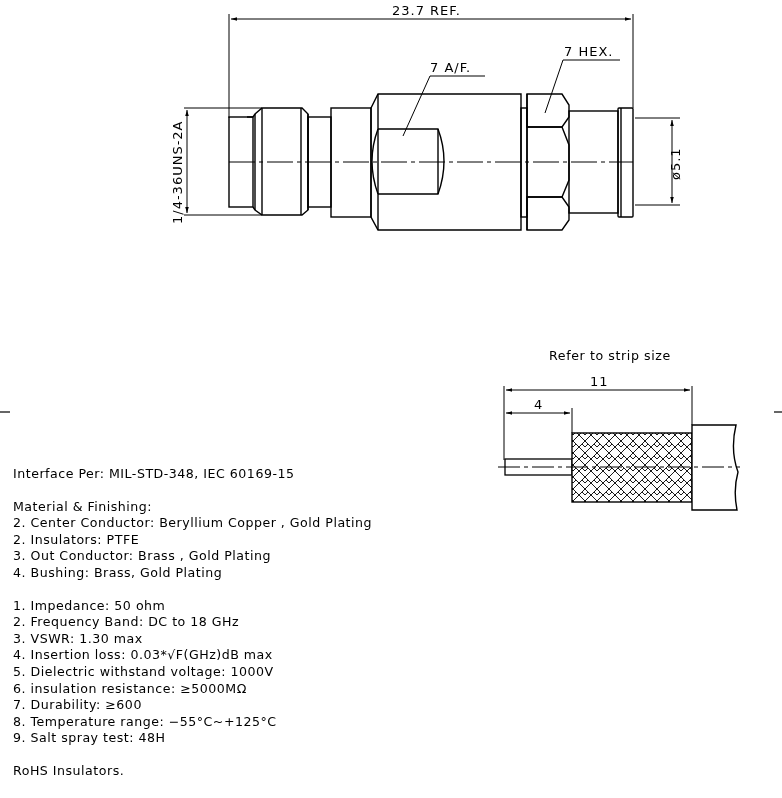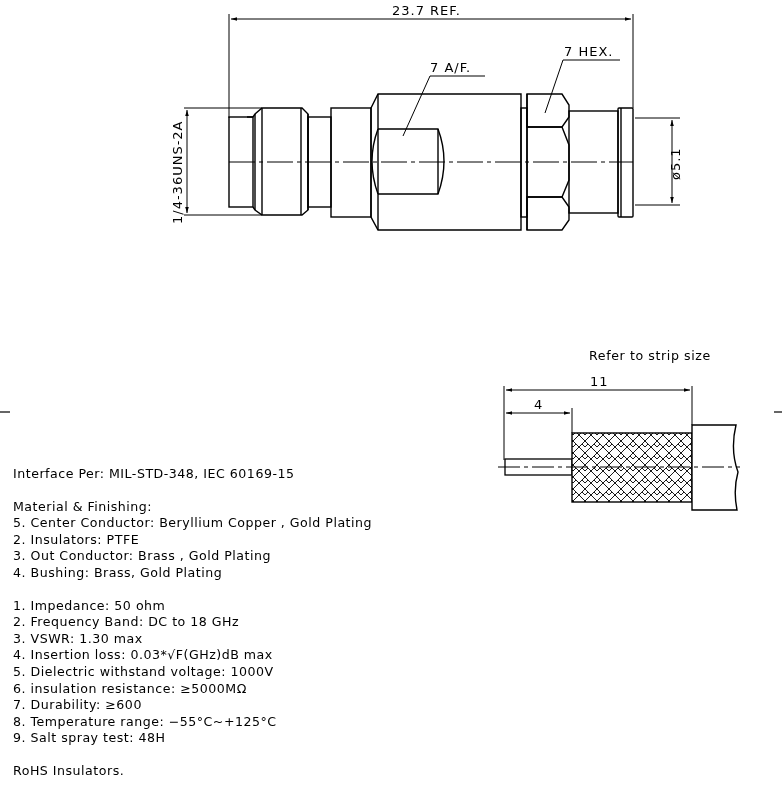--- a/index.html
+++ b/index.html
@@ -1,21 +1,21 @@
 <!DOCTYPE html>
 <html><head>
 <meta charset="utf-8">
 <style>
   html, body { margin:0; padding:0; background:#ffffff; }
   body { width:782px; height:798px; position:relative; overflow:hidden; font-family:"DejaVu Sans", sans-serif; color:#000; }
   svg.drawing { position:absolute; left:0; top:0; }
   .notes { position:absolute; left:13px; top:466px; font-size:12.6px; line-height:16.6px; letter-spacing:0.5px; font-family:"DejaVu Sans", sans-serif; }
   .notes .gap { height:16px; }
   .notes div { white-space:pre; }
-  .strip-title { position:absolute; left:549px; top:348px; font-size:12.6px; letter-spacing:0.6px; white-space:pre;margin-left:40px; }
+  .strip-title { position:absolute; left:549px; top:348px; font-size:12.6px; letter-spacing:0.6px; white-space:pre; }
   .svgtxt { font-family:"DejaVu Sans", sans-serif; font-size:13px; letter-spacing:1px; }
 </style>
 </head>
 <body>
 
 <svg class="drawing" width="782" height="798" viewBox="0 0 782 798" xmlns="http://www.w3.org/2000/svg">
   <defs>
     <marker id="arr" viewBox="0 0 10 10" refX="10" refY="5" markerWidth="9" markerHeight="6" orient="auto-start-reverse">
       <path d="M0,2 L10,5 L0,8 z" fill="#000"></path>
     </marker>
@@ -117,21 +117,21 @@
   <text class="svgtxt" x="590" y="386">11</text>
   <text class="svgtxt" x="534" y="409">4</text>
 </svg>
 
 <div class="strip-title">Refer to strip size</div>
 
 <div class="notes">
   <div>Interface Per: MIL-STD-348, IEC 60169-15</div>
   <div class="gap"></div>
   <div>Material &amp; Finishing:</div>
-  <div>5. Center Conductor: Beryllium Copper , Gold Plating</div>
+  <div>2. Center Conductor: Beryllium Copper , Gold Plating</div>
   <div>2. Insulators: PTFE</div>
   <div>3. Out Conductor: Brass , Gold Plating</div>
   <div>4. Bushing: Brass, Gold Plating</div>
   <div class="gap"></div>
   <div>1. Impedance: 50 ohm</div>
   <div>2. Frequency Band: DC to 18 GHz</div>
   <div>3. VSWR: 1.30 max</div>
   <div>4. Insertion loss: 0.03*√F(GHz)dB max</div>
   <div>5. Dielectric withstand voltage: 1000V</div>
   <div>6. insulation resistance: ≥5000MΩ</div>

